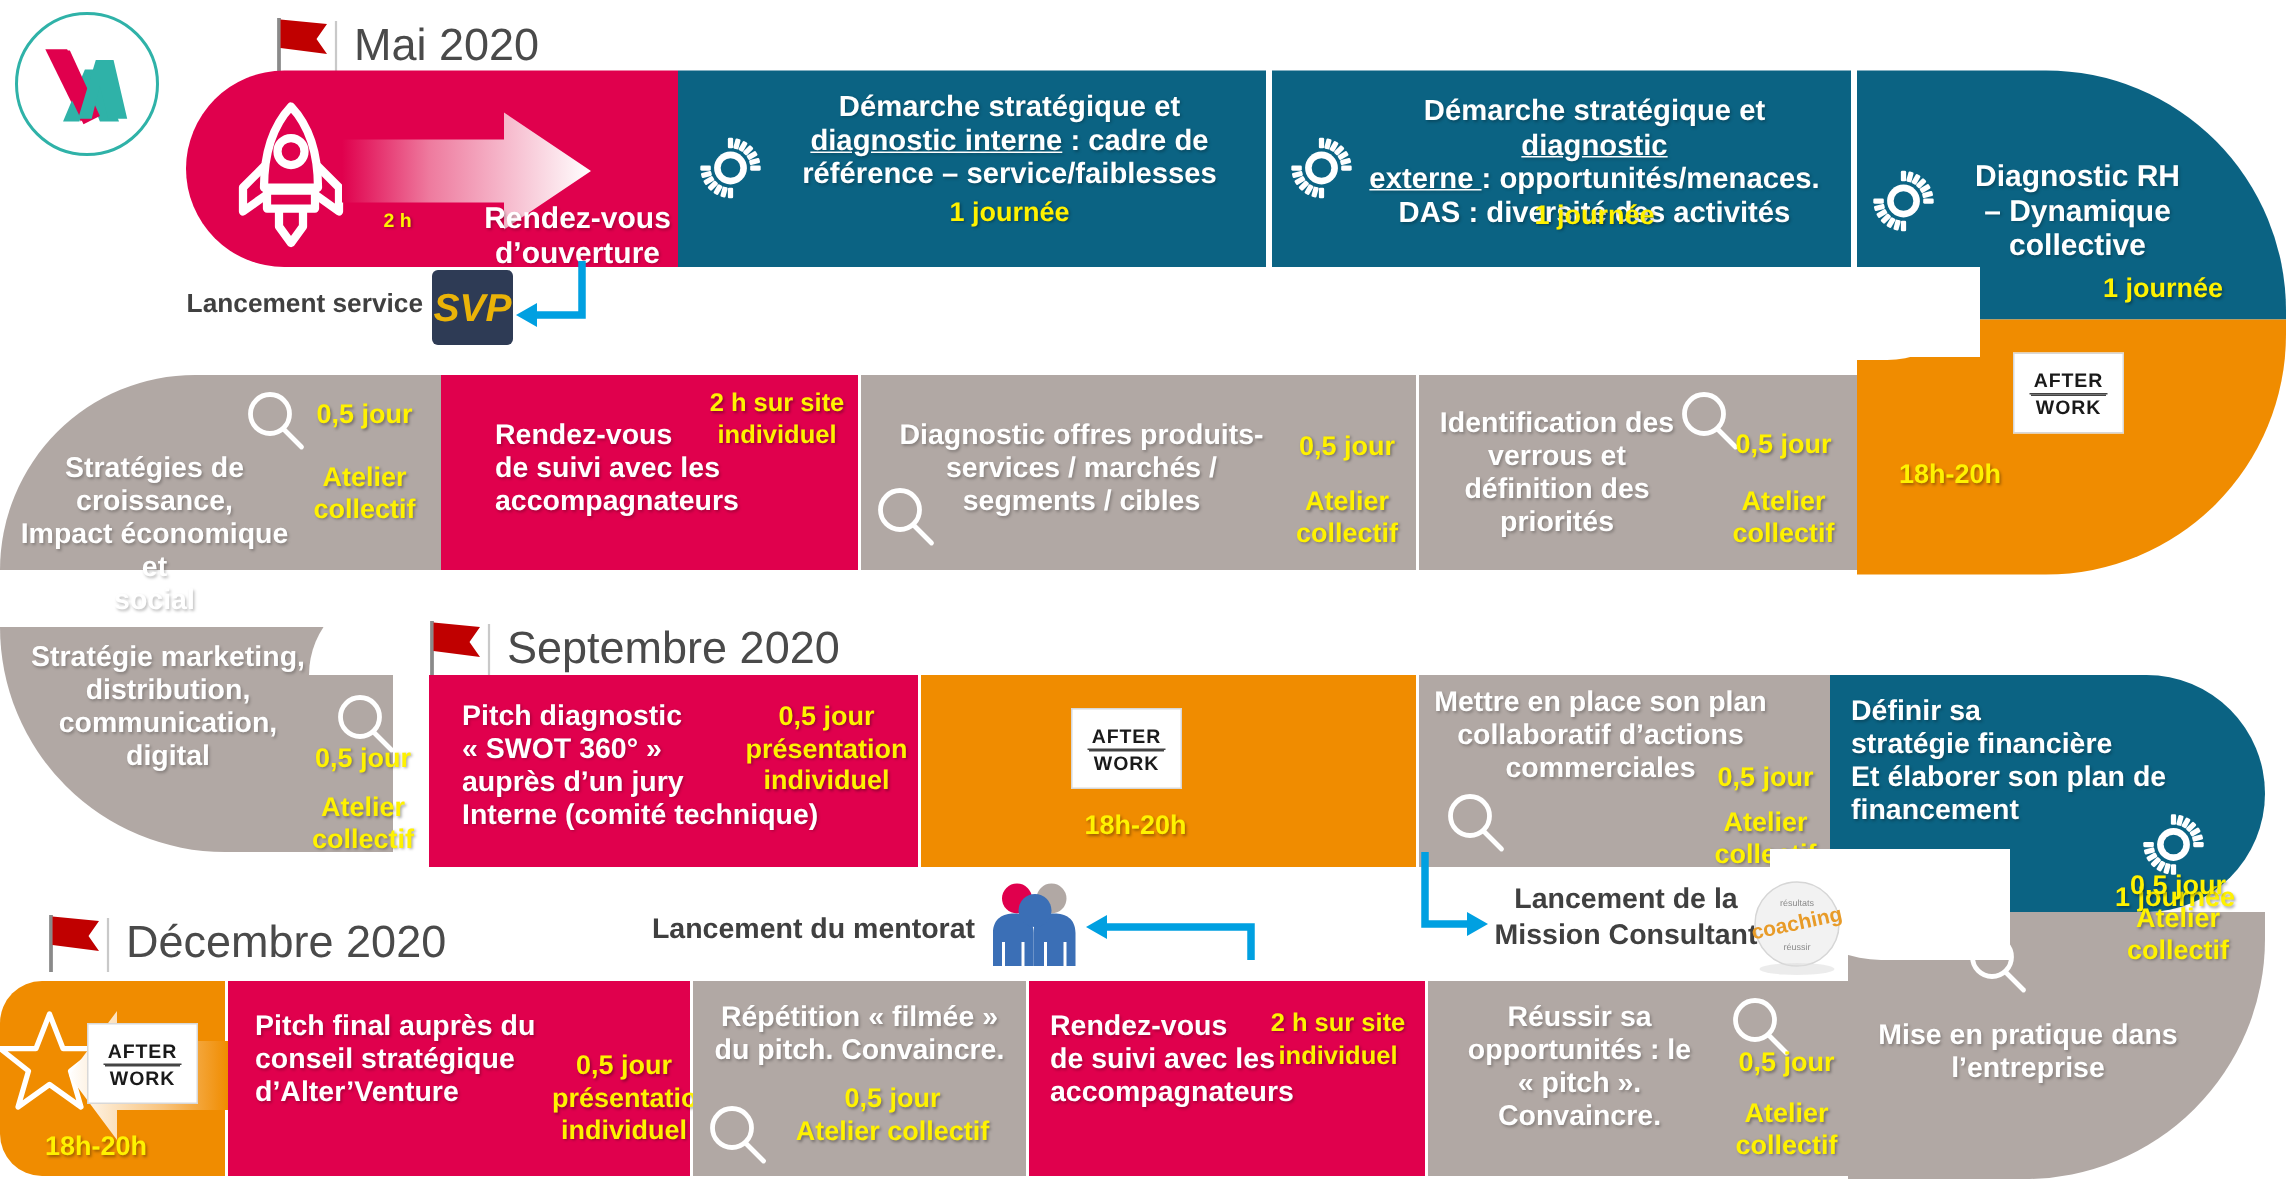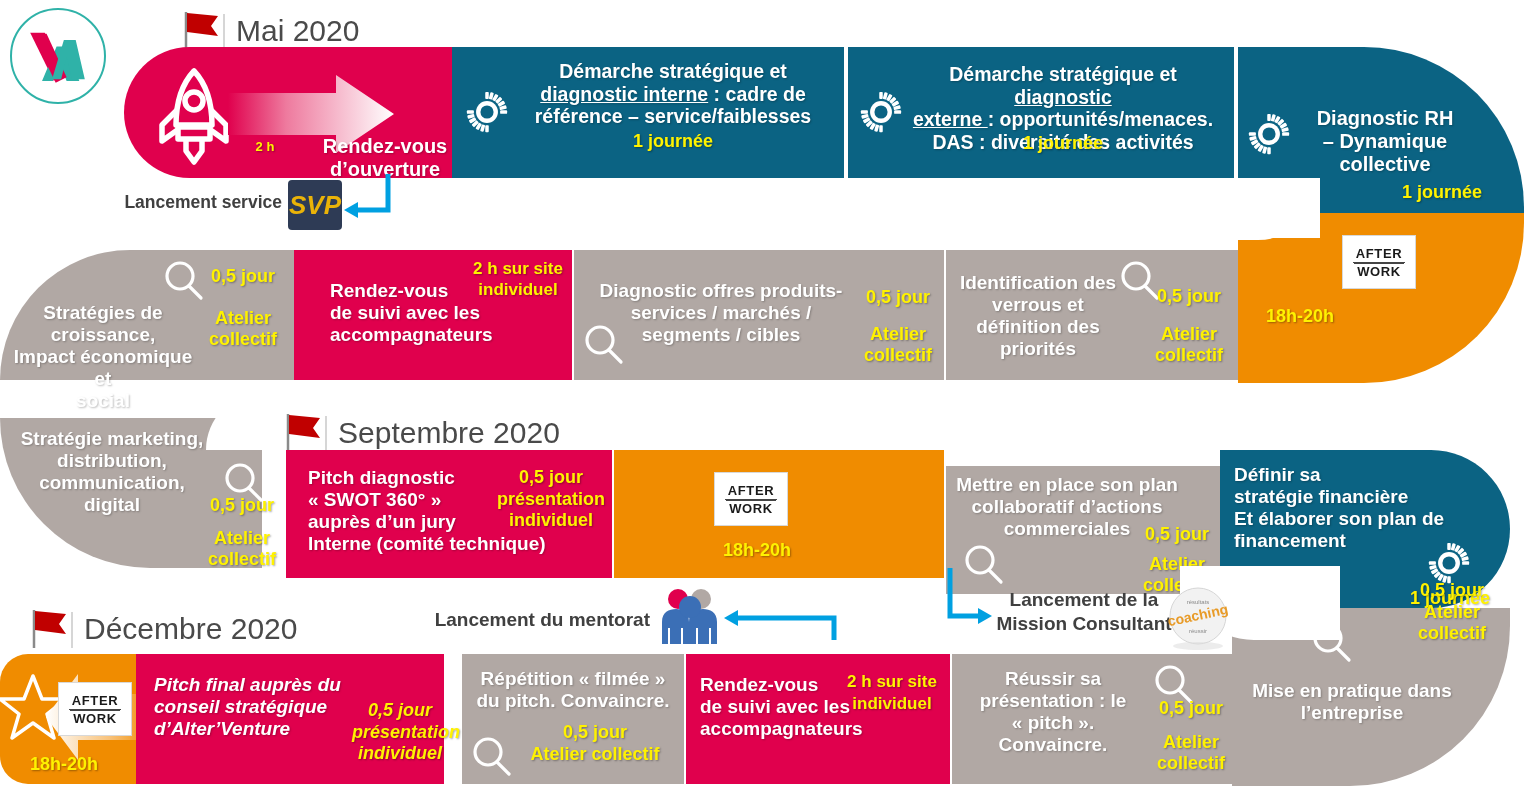--- a/index.html
+++ b/index.html
@@ -312,21 +312,21 @@
   </div>
 
   <div class="blk orange" style="left:614px; top:450px; width:330px; height:128px;">
     <div class="aw" style="left:100px; top:22px; width:74px; height:54px;">
       <span class="aw-t">AFTER</span>
       <span class="aw-b">WORK</span>
     </div>
     <span class="yel ctr" style="left:100px; top:90px; width:86px; font-size:18px;">18h-20h</span>
   </div>
 
-  <div class="blk gray" style="left:946px; top:450px; width:314px; height:128px;margin-top:16px;">
+  <div class="blk gray" style="left:946px; top:450px; width:314px; height:128px;">
     <svg style="position:absolute; left:16px; top:76px;" width="44" height="44" viewBox="0 0 44 44">
       <circle cx="18" cy="18" r="13" fill="none" stroke="#fff" stroke-width="3.2"></circle>
       <line x1="27" y1="28" x2="39" y2="40" stroke="#fff" stroke-width="3.2" stroke-linecap="round"></line>
     </svg>
     <span class="txt ctr" style="left:2px; top:8px; width:238px; font-size:19px; white-space:pre-line;">Mettre en place son plan
 collaboratif d’actions
 commerciales</span>
     <span class="yel ctr" style="left:190px; top:58px; width:82px; font-size:18px;">0,5 jour</span>
     <span class="yel ctr" style="left:190px; top:88px; width:82px; font-size:18px; white-space:pre-line;">Atelier
 collectif</span>
@@ -429,21 +429,21 @@
       </defs>
       <path d="M108 32 L34 32 L34 12 L2 55 L34 98 L34 78 L108 78 Z" fill="url(#arrGrad2)"></path>
     </svg>
     <div class="aw" style="left:58px; top:28px; width:74px; height:54px;">
       <span class="aw-t">AFTER</span>
       <span class="aw-b">WORK</span>
     </div>
     <span class="yel lft" style="left:30px; top:100px; width:110px; font-size:18px;">18h-20h</span>
   </div>
 
-  <div class="blk pink" style="left:136px; top:654px; width:308px; height:130px;font-style:italic;">
+  <div class="blk pink" style="left:152px; top:654px; width:308px; height:130px;">
     <span class="txt lft" style="left:18px; top:20px; width:212px; font-size:19px; white-space:pre-line;">Pitch final auprès du
 conseil stratégique
 d’Alter’Venture</span>
     <span class="yel ctr" style="left:216px; top:46px; width:96px; font-size:18px;">0,5 jour</span>
     <span class="yel ctr" style="left:216px; top:68px; width:96px; font-size:18px; white-space:pre-line;">présentation
 individuel</span>
   </div>
 
   <div class="blk gray" style="left:462px; top:654px; width:222px; height:130px;">
     <svg style="position:absolute; left:8px; top:80px;" width="44" height="44" viewBox="0 0 44 44">
@@ -463,21 +463,21 @@
     <span class="yel ctr" style="left:150px; top:18px; width:112px; font-size:17px;">2 h sur site</span>
     <span class="yel ctr" style="left:150px; top:40px; width:112px; font-size:17px;">individuel</span>
   </div>
 
   <div class="blk gray" style="left:952px; top:654px; width:286px; height:130px;">
     <svg style="position:absolute; left:200px; top:8px;" width="44" height="44" viewBox="0 0 44 44">
       <circle cx="18" cy="18" r="13" fill="none" stroke="#fff" stroke-width="3.2"></circle>
       <line x1="27" y1="28" x2="39" y2="40" stroke="#fff" stroke-width="3.2" stroke-linecap="round"></line>
     </svg>
     <span class="txt ctr" style="left:6px; top:14px; width:190px; font-size:19px; white-space:pre-line;">Réussir sa
-présentation : le
+opportunités : le
 « pitch ».
 Convaincre.</span>
     <span class="yel ctr" style="left:196px; top:44px; width:86px; font-size:18px;">0,5 jour</span>
     <span class="yel ctr" style="left:196px; top:78px; width:86px; font-size:18px; white-space:pre-line;">Atelier
 collectif</span>
   </div>
 
 </div>
 
 </body></html>

